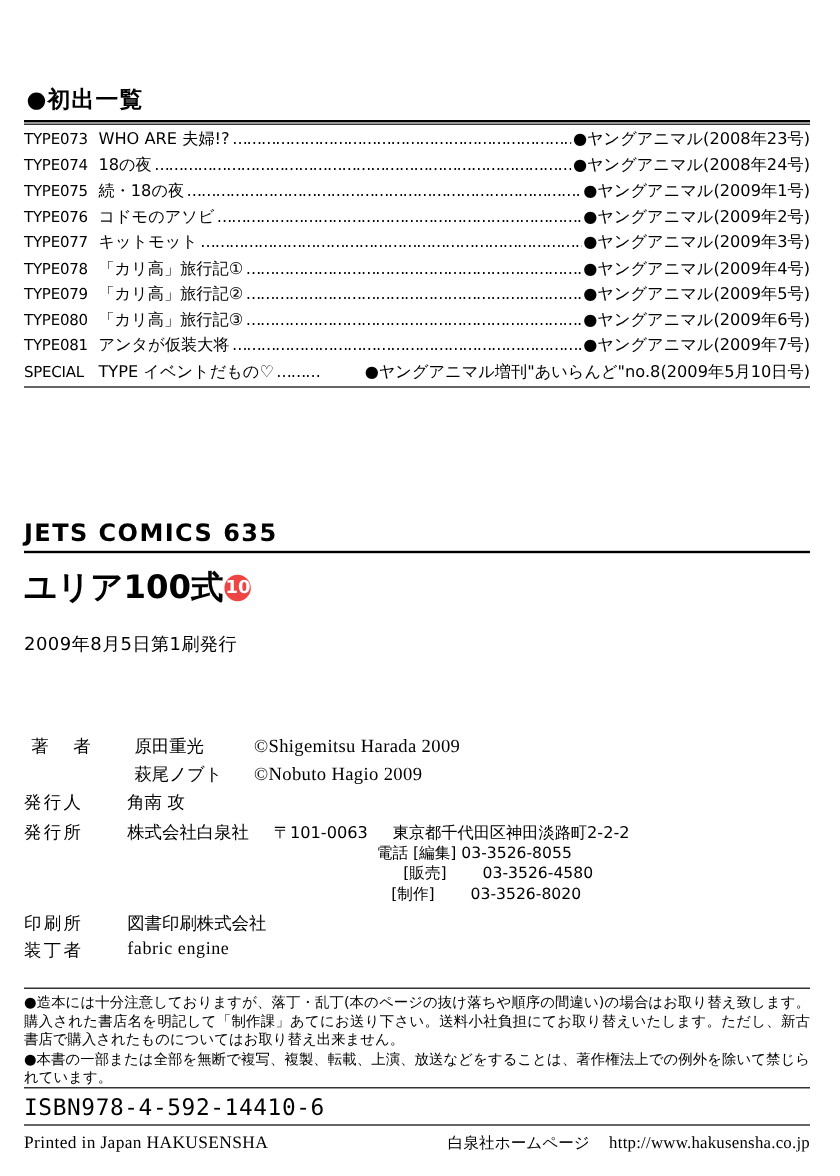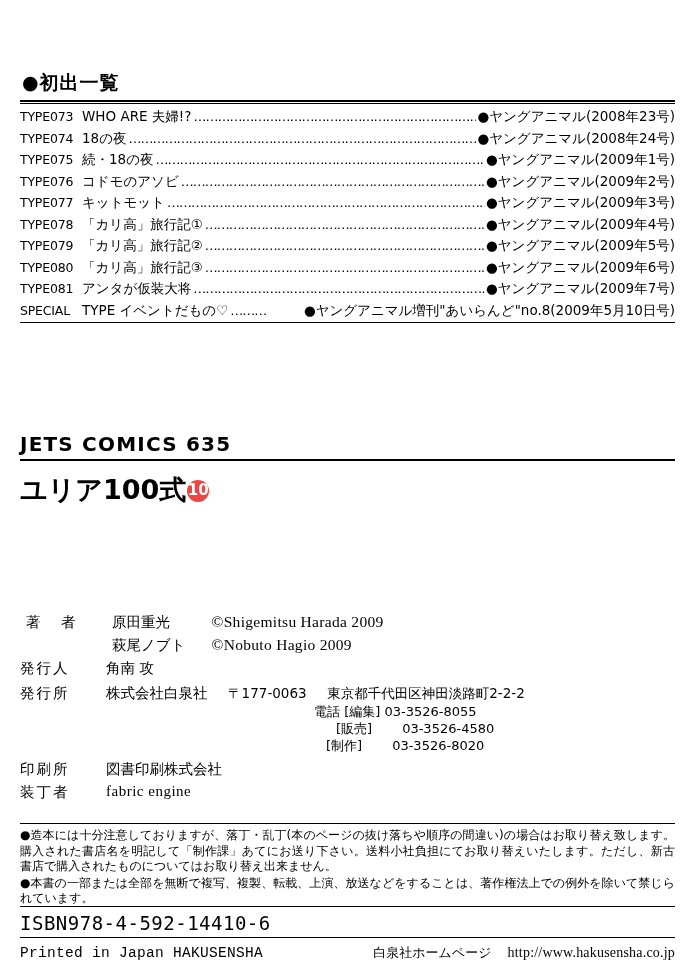--- a/index.html
+++ b/index.html
@@ -235,21 +235,21 @@
     left: 20px;
     top: 944px;
     width: 655px;
     display: flex;
     justify-content: space-between;
     align-items: baseline;
     font-size: 13.5px;
     font-family: "DejaVu Sans", sans-serif;
   }
   .footer-left {
-    font-family: Liberation Mono, monospace;
+    font-family: Liberation Serif, serif;
     font-size: 14.5px;
     letter-spacing: 0.3px;
   }
   .footer-right {
     font-size: 13px;
   }
   .footer-right .url {
     font-family: "Liberation Serif", serif;
     font-size: 14px;
     margin-left: 12px;
@@ -340,20 +340,21 @@
     </div>
     <div class="rule-thin"></div>
   </div>
 
   <div class="colophon">
     <div class="jets-line">JETS COMICS 635</div>
     <div class="jets-rule"></div>
     <div class="book-title">
       <span>ユリア100式</span><span class="volnum">10</span>
     </div>
+    <div class="pubdate">2009年8月5日第1刷発行</div>
   </div>
 
   <div class="staff">
 
     <div class="staff-row">
       <div class="staff-label spread">著 者</div>
       <div class="staff-value">
         <div>
           <span class="nm">原田重光</span>
           <span class="romaji">©Shigemitsu Harada 2009</span>
@@ -368,21 +369,21 @@
     <div class="staff-row" style="">
       <div class="staff-label">発行人</div>
       <div class="staff-value">角南 攻</div>
     </div>
 
     <div class="staff-row" style="margin-top:6px;">
       <div class="staff-label">発行所</div>
       <div class="staff-value">
         <div>
           <span>株式会社白泉社</span>
-          <span class="addr-zip" style="margin-left:16px;">〒177-0063</span>
+          <span class="addr-zip" style="margin-left:16px;">〒101-0063</span>
           <span class="addr-zip" style="margin-left:16px;">東京都千代田区神田淡路町2-2-2</span>
         </div>
         <div class="tel-block">
           <div>
             <span class="lbl">電話 [編集]</span>
             <span>03-3526-8055</span>
           </div>
           <div style="margin-left:22px;">
             <span class="lbl">[販売]</span>
             <span>03-3526-4580</span>

